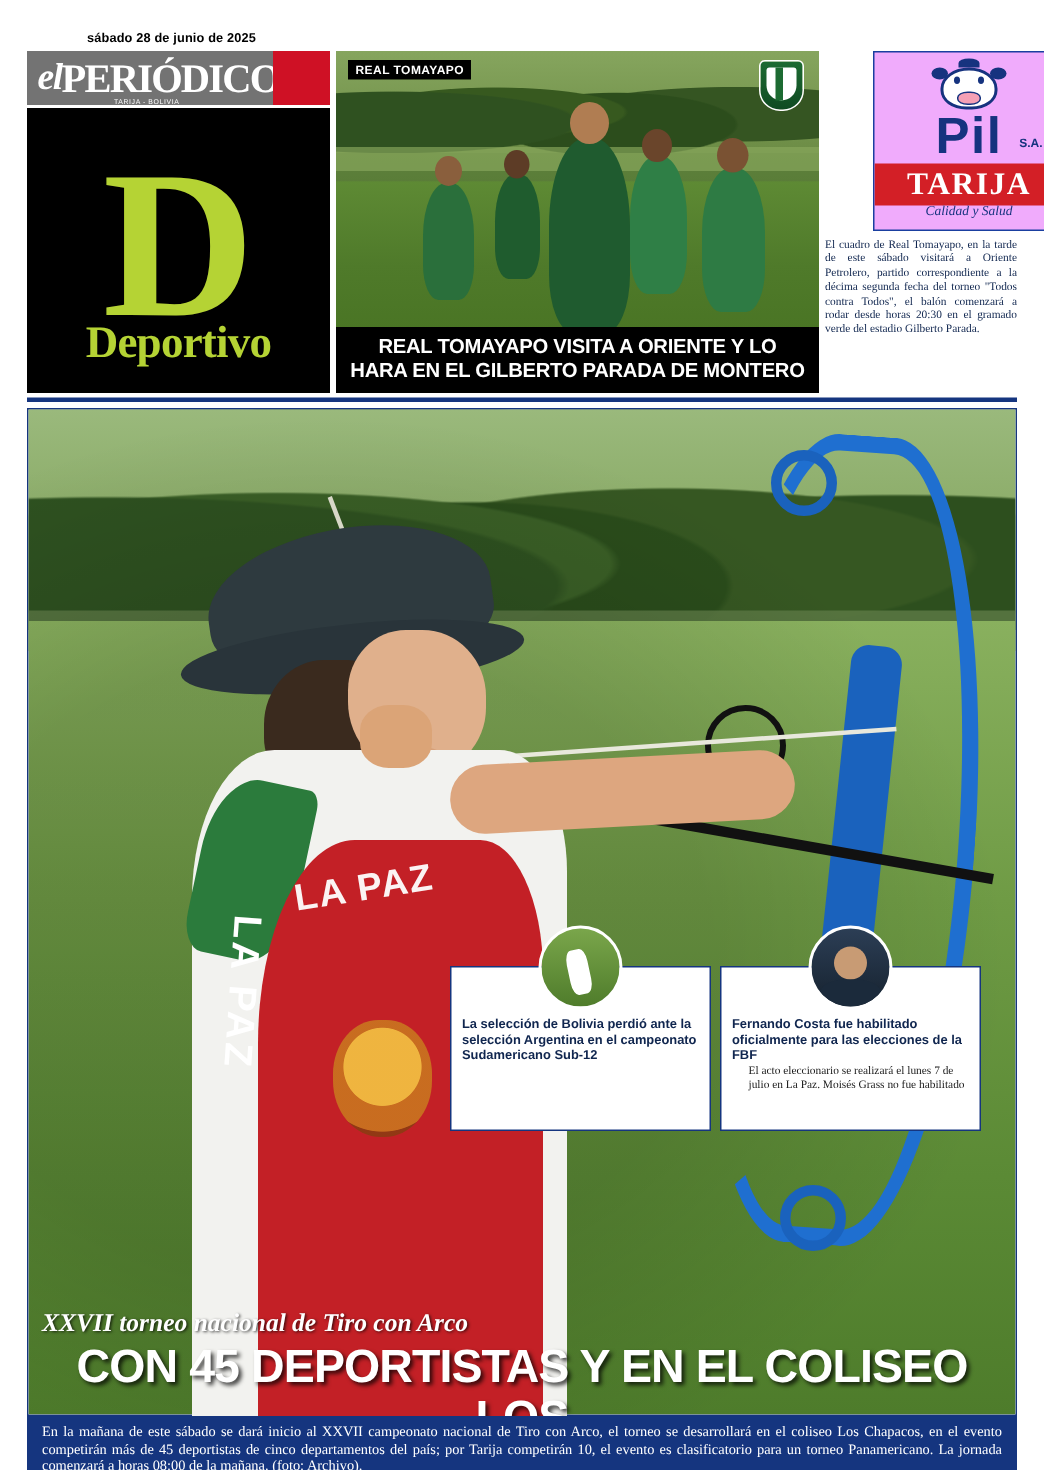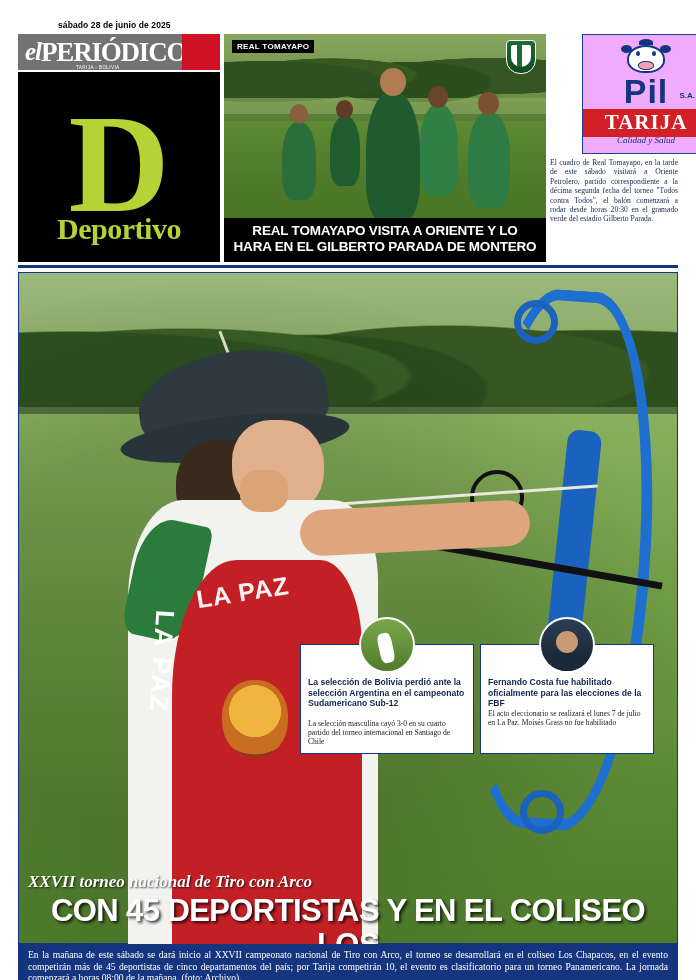--- a/index.html
+++ b/index.html
@@ -550,21 +550,21 @@
     position: absolute;
     left: 7px; right: 7px; top: 32px;
     font-family: "Liberation Sans", sans-serif;
     font-weight: bold;
     font-size: 8.6px;
     line-height: 10.5px;
     color: #10264f;
   }
   .inset-body {
     position: absolute;
-    left: 7px; right: 7px; top: 74px;
+    left: 18px; right: 7px; top: 74px;
     font-family: "Liberation Serif", serif;
     font-size: 7.6px;
     line-height: 9.2px;
     color: #1a1a1a;
   }
   .inset-b .inset-title { top: 32px; }
   .inset-b .inset-body { top: 64px; }
 
   
   .kicker {
@@ -706,21 +706,20 @@
   <div class="jersey-red"></div>
   <div class="jersey-emblem"></div>
   <div class="jersey-lapaz">LA PAZ</div>
   <div class="jersey-lapaz-v">LA PAZ</div>
   <div class="archer-arm"></div>
   <div class="archer-hand"></div>
 
   <div class="inset inset-a">
     <div class="inset-thumb thumb-a"></div>
     <div class="inset-title">La selección de Bolivia perdió ante la selección Argentina en el campeonato Sudamericano Sub-12</div>
-    <div class="inset-body">La selección masculina cayó 3-0 en su cuarto partido del torneo internacional en Santiago de Chile</div>
   </div>
 
   <div class="inset inset-b">
     <div class="inset-thumb thumb-b"></div>
     <div class="inset-title">Fernando Costa fue habilitado oficialmente para las elecciones de la FBF</div>
     <div class="inset-body">El acto eleccionario se realizará el lunes 7 de julio en La Paz. Moisés Grass no fue habilitado</div>
   </div>
 
   <div class="kicker">XXVII torneo nacional de Tiro con Arco</div>
   <div class="main-headline">

